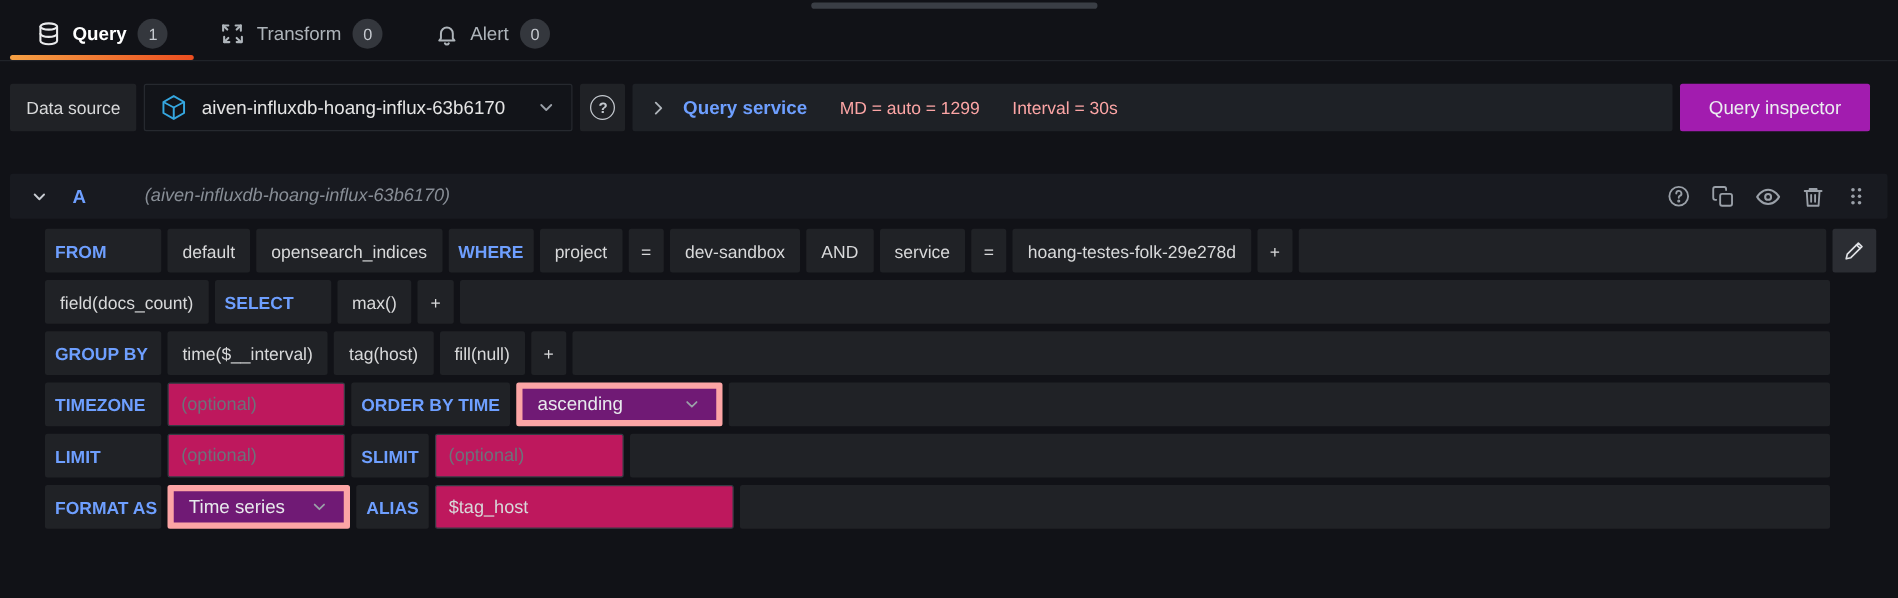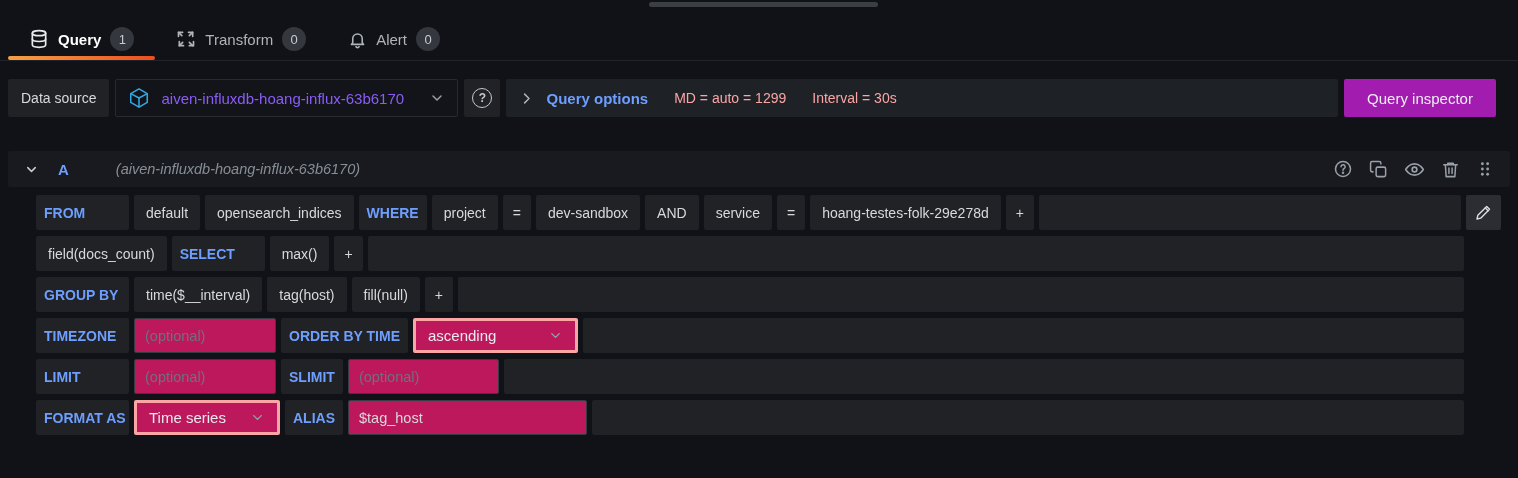--- a/index.html
+++ b/index.html
@@ -10,21 +10,21 @@
     color:#d8d9da;
     position:relative;
   }
   svg { display:block; }
 
   
   .drag-handle{
     position:absolute; top:2px; left:649px; width:229px; height:5px;
     background:#3a3e45; border-radius:3px;
   }
-  .tabbar{ position:relative; height:61px; border-bottom:1px solid #202329; }
+  .tabbar{ position:relative; height:49px; border-bottom:1px solid #202329; }
   .tabs{ position:absolute; left:8px; bottom:3px; display:flex; height:36px; }
   .tab{ position:relative; display:flex; align-items:center; gap:9px; padding:0 21px; cursor:pointer; color:#aeb4ba; font-size:15px; }
   .tab .t-icon{ color:#aeb4ba; }
   .tab.active{ color:#ffffff; font-weight:700; }
   .tab.active .t-icon{ color:#e9eaec; }
   .tab.active::after{
     content:""; position:absolute; left:0; right:0; bottom:-3px; height:4px;
     border-radius:2px; background:linear-gradient(90deg,#f5a044,#ec4e20);
   }
   .badge{
@@ -35,21 +35,21 @@
 
   
   .toolbar{ margin:18px 22px 0 8px; display:flex; height:38px; gap:6px; align-items:stretch; }
   .ds-label{
     background:#202226; border-radius:2px; padding:0 13px;
     display:flex; align-items:center; font-size:14px; font-weight:500; color:#d8d9da;
   }
   .ds-picker{
     width:343px; background:#121419; border:1px solid #26292f; border-radius:2px;
     display:flex; align-items:center; gap:11px; padding:0 12px;
-    color:#8b5cf6; font-size:15px; font-weight:500; cursor:pointer;
+    color:#e5e5e5; font-size:15px; font-weight:500; cursor:pointer;
   }
   .ds-picker .ds-name{ flex:1; white-space:nowrap; overflow:hidden; }
   .icon-btn{
     width:36px; background:#202226; border-radius:2px; border:none;
     display:flex; align-items:center; justify-content:center; color:#c4c9cf; cursor:pointer;
   }
   .q-circle{
     width:20px; height:20px; border:1.6px solid currentColor; border-radius:50%;
     display:flex; align-items:center; justify-content:center;
     font-size:12px; font-weight:700; line-height:1;
@@ -89,21 +89,21 @@
   .key{ width:93px; padding:0 8px; color:#6e9fff; font-weight:700; cursor:default; }
   .sub-key{ padding:0 8px; color:#6e9fff; font-weight:700; cursor:default; }
   .op{ padding:0 10px; }
   .filler{ flex:1; background:#202226; border-radius:2px; }
   .tinput{
     background:#be185d; border:1px solid #363b44; border-radius:2px;
     color:#d8d9da; font-size:14.5px; font-family:inherit; padding:0 10px; height:35px;
   }
   .tinput::placeholder{ color:#6c727a; opacity:1; }
   .tselect{
-    background:#be185d; border:3px solid #fca5a5; border-radius:2px;
+    background:#701a75; border:5px solid #fca5a5; border-radius:2px;
     display:flex; align-items:center; justify-content:space-between;
     padding:0 12px; color:#e8eaed; font-size:15px; cursor:pointer;
   }
   .tselect .chev{ color:#9aa0a8; display:flex; }
   .edit-btn{
     width:35px; background:#2b2d33; border:none; border-radius:2px;
     display:flex; align-items:center; justify-content:center; color:#dfe1e5; cursor:pointer;
   }
   .w142{ width:142px; } .w151{ width:151px; } .w165{ width:165px; } .w146{ width:146px; } .w251{ width:239px; }
 </style>
@@ -175,21 +175,21 @@
   <button class="icon-btn">
     <span class="q-circle">?</span>
   </button>
 
   <div class="q-options">
     <span>
       <svg width="15" height="15" viewBox="0 0 24 24" fill="none" stroke="#aeb4ba" stroke-width="2.4" stroke-linecap="round" stroke-linejoin="round">
           <polyline points="9 5 16 12 9 19"></polyline>
         </svg>
     </span>
-    <span class="qo-label">Query options</span>
+    <span class="qo-label">Query service</span>
     <span class="qo-summary">MD = auto = 1299</span>
     <span class="qo-summary">Interval = 30s</span>
   </div>
 
   <button class="inspector-btn">Query inspector</button>
 </div>
 
 <div class="query-section">
 
   <div class="q-header">

